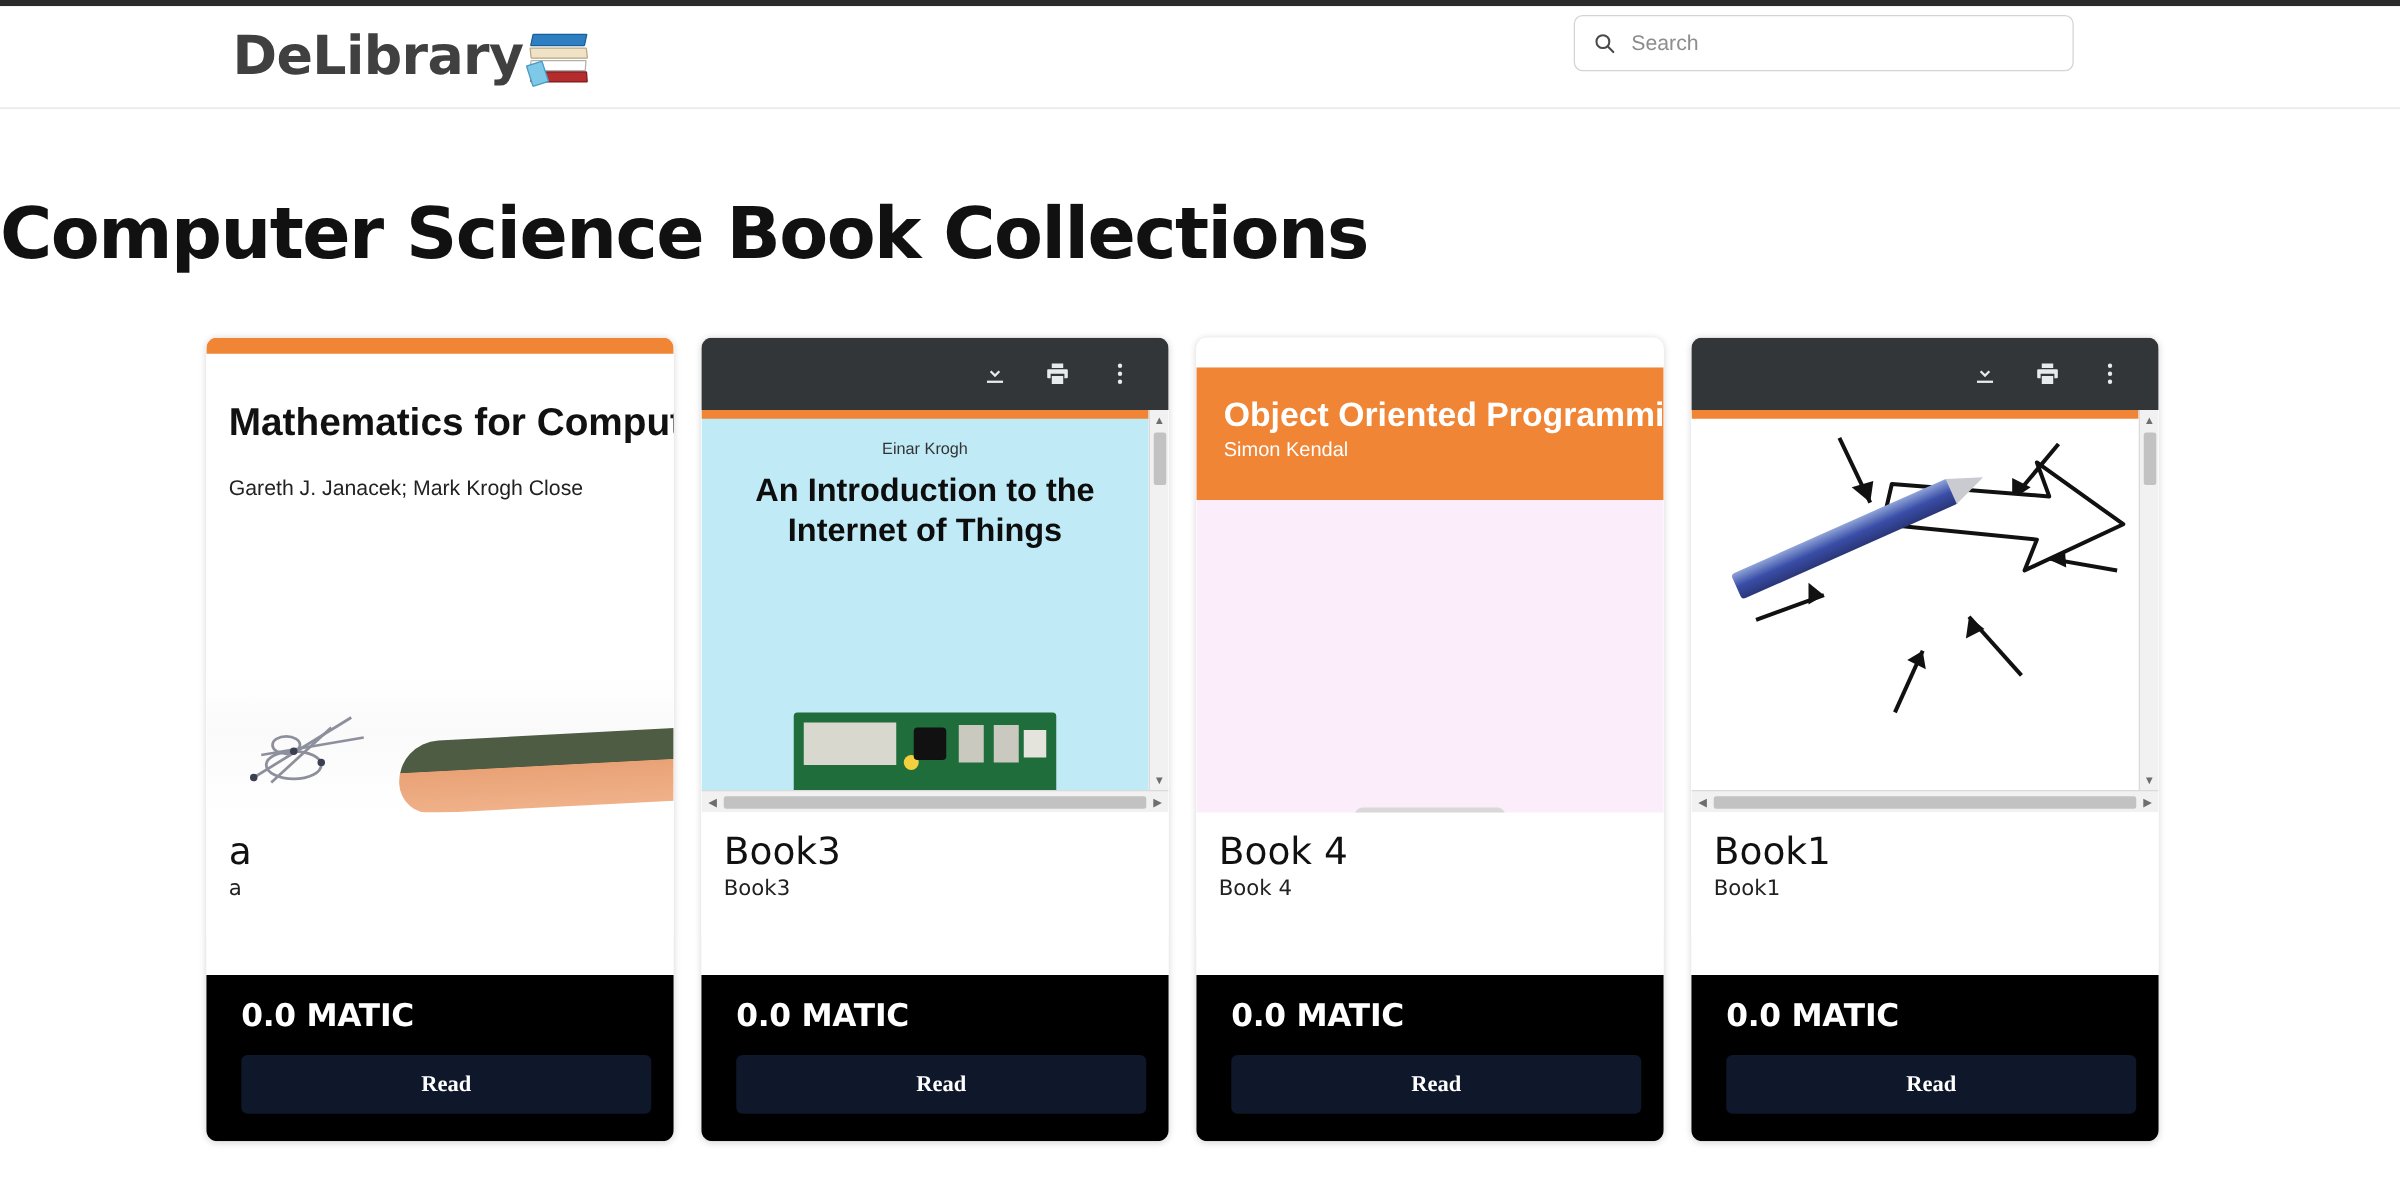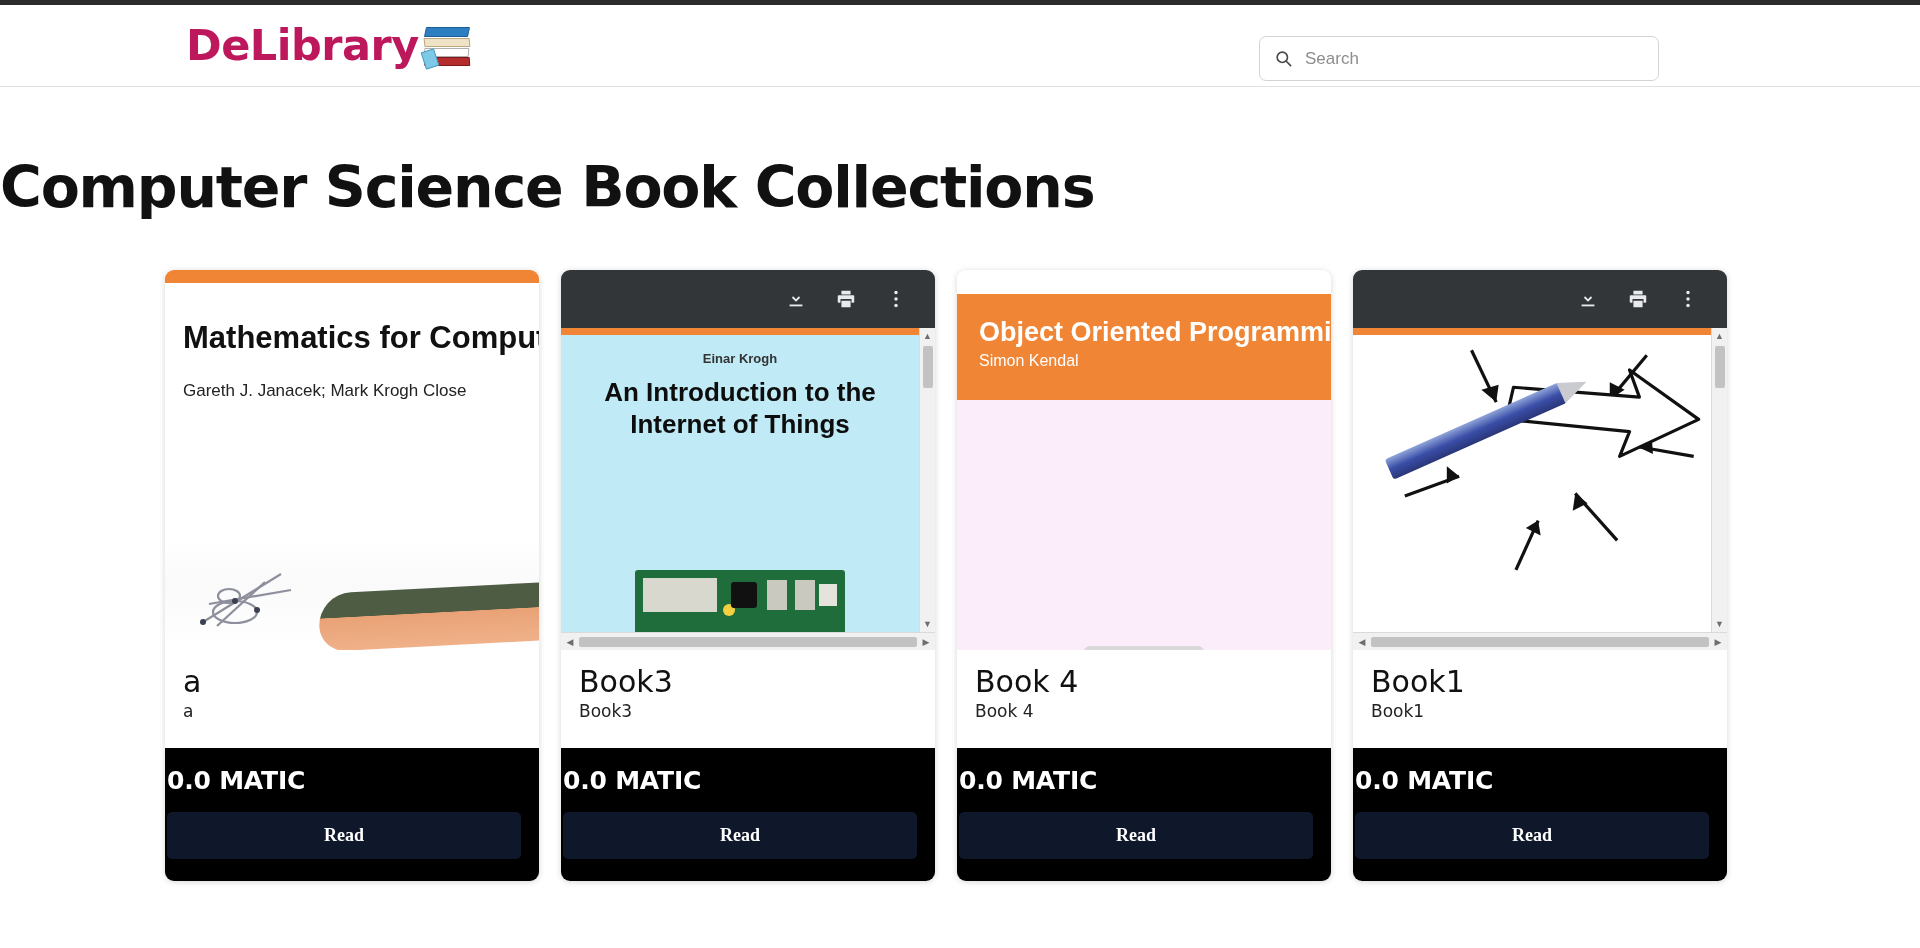--- a/index.html
+++ b/index.html
@@ -40,21 +40,21 @@
     align-items: center;
     gap: 0px;
     margin-right: 52px;
     text-decoration: none;
   }
 
   .brand-text {
     font-size: 43px;
     font-weight: 700;
     letter-spacing: -0.5px;
-    color: #be185d;
+    color: #404040;
     font-family: "DejaVu Sans", sans-serif;
     line-height: 1;
   }
 
   .brand-logo {
     width: 52px;
     height: 44px;
     margin-left: 2px;
     position: relative;
     flex: none;
@@ -83,21 +83,21 @@
     text-decoration: none;
     padding: 8px 20px;
     white-space: nowrap;
     font-family: "DejaVu Sans", sans-serif;
     letter-spacing: -0.2px;
   }
 
   .search-wrap {
     position: absolute;
     left: 1259px;
-    top: 31px;
+    top: 7px;
     width: 400px;
     height: 45px;
     border: 1px solid #d4d4d4;
     border-radius: 7px;
     background: #fff;
     display: flex;
     align-items: center;
     padding: 0 14px;
     gap: 12px;
   }
@@ -231,21 +231,21 @@
     position: absolute; right: -10px; bottom: 4px; width: 230px; height: 58px;
     background: linear-gradient(180deg,#4e5c43 0%, #4e5c43 42%, #e9a276 43%, #f0b189 100%);
     border-radius: 40px 8px 0 30px;
     transform: rotate(-3deg);
   }
 
   
   .c2-page { background: #bfeaf6; height: 100%; position: relative; }
   .c2-accent { height: 7px; background: #ef8535; }
   .c2-inner { padding: 16px 26px 0; text-align: center; }
-  .c2-author { font-size: 13px; color: #333; font-family: "Liberation Sans", sans-serif; font-weight: bold; }
+  .c2-author { font-size: 13px; color: #333; font-family: "Liberation Sans", sans-serif; }
   .c2-title {
     font-size: 26px; font-weight: 700; line-height: 1.22; color: #0d0d0d; margin-top: 11px;
     font-family: "Liberation Sans", sans-serif;
   }
   .c2-board {
     position: absolute; left: 50%; transform: translateX(-50%); bottom: 0;
     width: 210px; height: 62px; background: #1f6d3a; border-radius: 3px 3px 0 0;
   }
   .c2-chip { position: absolute; background: #d8d8cf; }
   .c2-chip.a { left: 8px; top: 8px; width: 74px; height: 34px; }
@@ -303,21 +303,22 @@
   .card-subtitle {
     font-size: 17px;
     color: #222;
     margin-top: 3px;
     font-family: "DejaVu Sans", sans-serif;
   }
 
   
   .card-footer {
     background: #000000;
-    padding: 18px 18px 22px 2px;
+    padding: 18px 18px 22px 28px;
+    margin-top: 32px;
   }
   .price {
     font-size: 25px;
     font-weight: 700;
     color: #ffffff;
     font-family: "DejaVu Sans", sans-serif;
     letter-spacing: -0.2px;
   }
   .read-btn {
     display: block;

